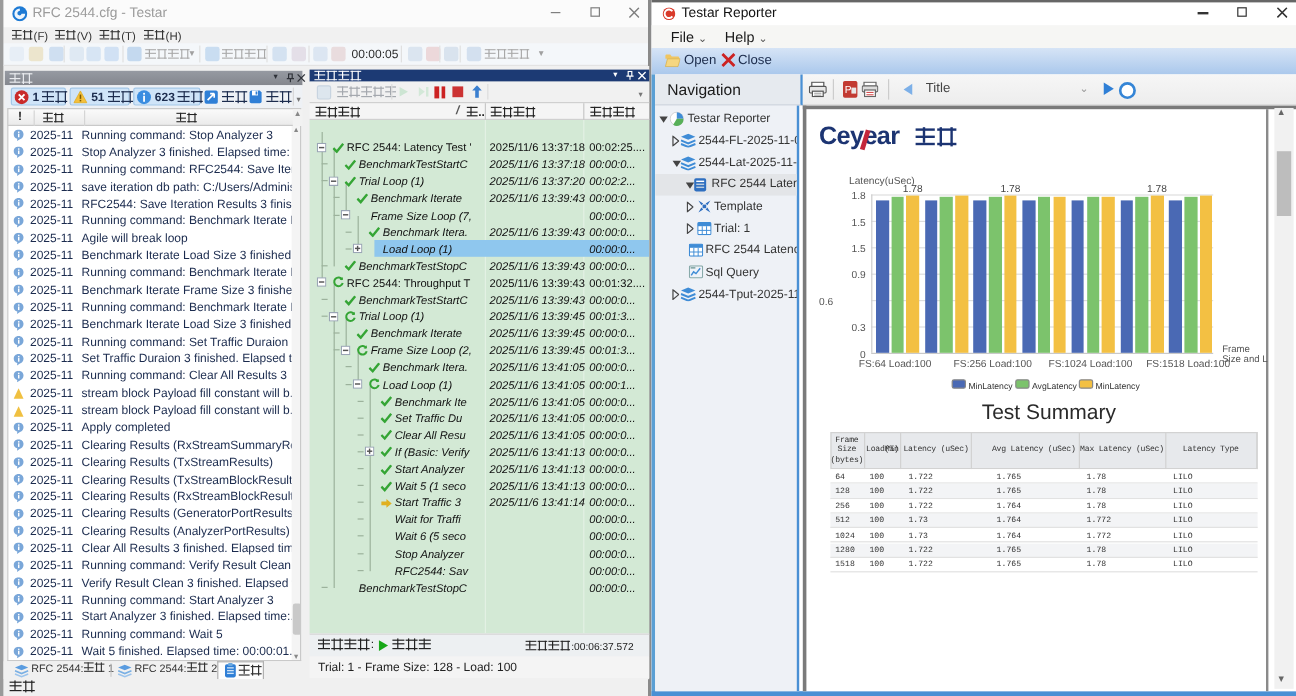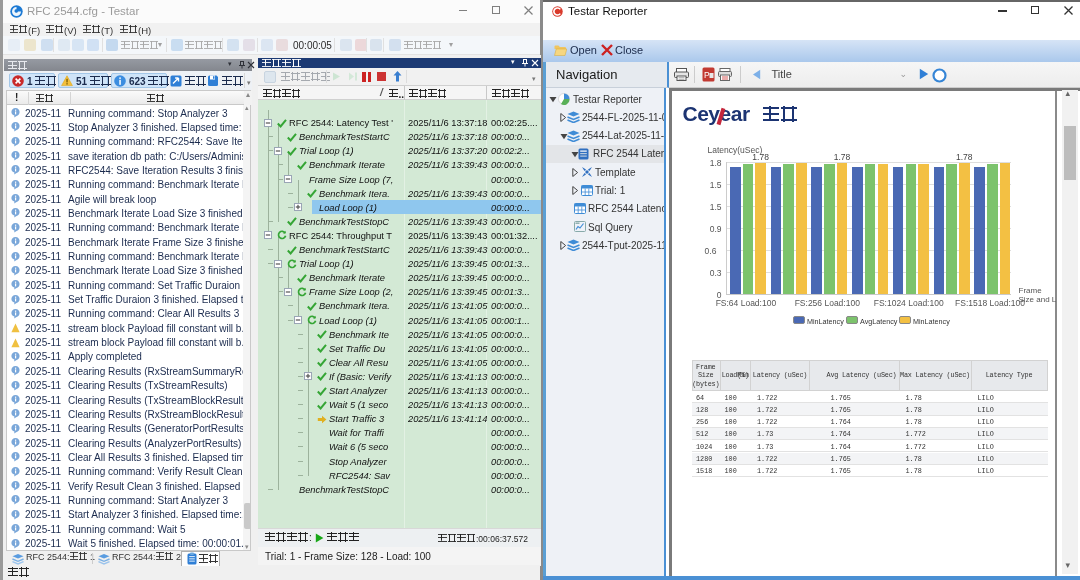--- a/index.html
+++ b/index.html
@@ -809,20 +809,24 @@
 <svg class="a" style="left:9px;top:6px" width="11" height="11" viewBox="0 0 13 13">
       <circle cx="6.5" cy="6.5" r="6.2" fill="#d93a2b"></circle>
       <path d="M9.8 4 A4.2 4.2 0 1 0 9.8 9" fill="none" stroke="#fff" stroke-width="1.9"></path>
     </svg>
 <span class="a" style="left:25px;top:5px;font-size:11.5px;color:#111">Testar Reporter</span>
 <div class="a" style="left:455px;top:10px;width:9px;height:1.5px;background:#333"></div>
 <div class="a" style="left:488px;top:6px;width:8px;height:8px;border:1.3px solid #333"></div>
 <svg class="a" style="left:521px;top:6px" width="9" height="9" viewBox="0 0 9 9">
       <path d="M0.5 0.5 L8.5 8.5 M8.5 0.5 L0.5 8.5" stroke="#333" stroke-width="1.3"></path>
     </svg>
+<div class="a" style="left:0;top:21px;width:537px;height:19px;background:#f6f6f4;color:#1a1a1a;font-size:12px">
+<span class="a" style="left:16px;top:3px">File <span style="font-size:9px;color:#555">⌄</span></span>
+<span class="a" style="left:61px;top:3px">Help <span style="font-size:9px;color:#555">⌄</span></span>
+</div>
 <div class="a" style="left:0;top:40px;width:537px;height:22px;background:linear-gradient(#d6e4f6,#aac8ec)">
 <svg class="a" style="left:11px;top:5px" width="13" height="11" viewBox="0 0 13 11">
         <path d="M0.5 1.5 Q0.5 0.5 1.5 0.5 L4.5 0.5 L5.8 2 L11 2 Q12 2 12 3 L12 4 L0.5 4 Z" fill="#f0c560"></path>
         <path d="M0.5 10.5 L2.2 4 L12.8 4 L11 10.5 Z" fill="#f6d680" stroke="#d8a830" stroke-width="0.5"></path>
       </svg>
 <span class="a" style="left:27px;top:4px;font-size:11px;color:#1a2a4a">Open</span>
 <svg class="a" style="left:58px;top:4px" width="12" height="12" viewBox="0 0 12 12">
         <path d="M1 1 L11 11 M11 1 L1 11" stroke="#cc2222" stroke-width="2.4"></path>
       </svg>
 <span class="a" style="left:72px;top:4px;font-size:11px;color:#1a2a4a">Close</span>
@@ -997,21 +1001,21 @@
 <div class="a" style="left:57px;top:117.7px;width:285px;height:1px;background:#dedede"></div>
 <div class="a" style="left:57px;top:139.8px;width:285px;height:1px;background:#dedede"></div>
 <div class="a" style="left:57px;top:161.8px;width:285px;height:1px;background:#dedede"></div>
 <div class="a" style="left:57px;top:183.9px;width:285px;height:1px;background:#dedede"></div>
 <div class="a" style="left:57px;top:206.0px;width:285px;height:1px;background:#c9c9c9"></div>
 <div class="a" style="left:57px;top:73.5px;width:1px;height:132.5px;background:#cccccc"></div>
 <div class="a" style="left:31px;top:69.5px;width:22px;text-align:right;font-size:8.5px;color:#555">1.8</div>
 <div class="a" style="left:31px;top:91.6px;width:22px;text-align:right;font-size:8.5px;color:#555">1.5</div>
 <div class="a" style="left:31px;top:113.7px;width:22px;text-align:right;font-size:8.5px;color:#555">1.5</div>
 <div class="a" style="left:31px;top:135.8px;width:22px;text-align:right;font-size:8.5px;color:#555">0.9</div>
-<div class="a" style="left:31px;top:157.8px;width:22px;text-align:center;font-size:8.5px;color:#555">0.6</div>
+<div class="a" style="left:14px;top:157.8px;width:22px;text-align:left;font-size:8.5px;color:#555">0.6</div>
 <div class="a" style="left:31px;top:179.9px;width:22px;text-align:right;font-size:8.5px;color:#555">0.3</div>
 <div class="a" style="left:31px;top:202.0px;width:22px;text-align:right;font-size:8.5px;color:#555">0</div>
 <div class="a" style="left:61.5px;top:79.2px;width:10.5px;height:126.8px;background:#4a69b4"></div>
 <div class="a" style="left:74.2px;top:76.1px;width:10.5px;height:129.9px;background:#7cc36c"></div>
 <div class="a" style="left:86.9px;top:75.0px;width:10.5px;height:131.0px;background:#f3c043"></div>
 <div class="a" style="left:102.2px;top:79.2px;width:10.5px;height:126.8px;background:#4a69b4"></div>
 <div class="a" style="left:114.9px;top:76.1px;width:10.5px;height:129.9px;background:#7cc36c"></div>
 <div class="a" style="left:127.6px;top:75.0px;width:10.5px;height:131.0px;background:#f3c043"></div>
 <div class="a" style="left:142.9px;top:79.2px;width:10.5px;height:126.8px;background:#4a69b4"></div>
 <div class="a" style="left:155.6px;top:76.2px;width:10.5px;height:129.8px;background:#7cc36c"></div>
@@ -1035,20 +1039,21 @@
 <div class="a" style="left:118.8px;top:210.0px;width:80px;text-align:center;font-size:8.5px;color:#555">FS:256 Load:100</div>
 <div class="a" style="left:200.2px;top:210.0px;width:80px;text-align:center;font-size:8.5px;color:#555">FS:1024 Load:100</div>
 <div class="a" style="left:281.6px;top:210.0px;width:80px;text-align:center;font-size:8.5px;color:#555">FS:1518 Load:100</div>
 <div class="a" style="left:350px;top:198px;font-size:8px;color:#555;line-height:9px">Frame<br>Size and L</div>
 <div class="a" style="left:124px;top:228px;width:12px;height:8px;background:#4a69b4;border:1px solid #888;border-radius:2px"></div>
 <span class="a" style="left:138.5px;top:228.5px;font-size:7.2px;color:#333">MinLatency</span>
 <div class="a" style="left:177px;top:228px;width:12px;height:8px;background:#7cc36c;border:1px solid #888;border-radius:2px"></div>
 <span class="a" style="left:191.5px;top:228.5px;font-size:7.2px;color:#333">AvgLatency</span>
 <div class="a" style="left:230px;top:228px;width:12px;height:8px;background:#f3c043;border:1px solid #888;border-radius:2px"></div>
 <span class="a" style="left:244.5px;top:228.5px;font-size:7.2px;color:#333">MinLatency</span>
+<div class="a" style="left:0px;top:245px;width:411px;text-align:center;font-size:17.5px;color:#2a2a2a;font-weight:500">Test Summary</div>
 <div class="a" style="left:23.5px;top:272px;width:356px;height:117px;font-family:'Liberation Mono',monospace;font-size:6.8px;color:#333">
 <div class="a" style="left:0;top:0;width:355.5px;height:31px;background:#e7e9ec;border:1px solid #d2d2d2"></div>
 <div class="a" style="left:0px;top:0;width:28.5px;height:31px;border-right:1px solid #d2d2d2;display:flex;align-items:center;justify-content:center;text-align:center;line-height:8.5px;white-space:nowrap;letter-spacing:-0.2px">Frame<br>Size<br>(bytes)</div>
 <div class="a" style="left:28.5px;top:0;width:30.5px;height:31px;border-right:1px solid #d2d2d2;display:flex;align-items:center;justify-content:center;text-align:center;line-height:8.5px;white-space:nowrap;letter-spacing:-0.2px">Load(%)</div>
 <div class="a" style="left:44px;top:0;width:73.5px;height:31px;border-right:1px solid #d2d2d2;display:flex;align-items:center;justify-content:center;text-align:center;line-height:8.5px;white-space:nowrap;letter-spacing:-0.2px">Min Latency (uSec)</div>
 <div class="a" style="left:132.5px;top:0;width:75.0px;height:31px;border-right:1px solid #d2d2d2;display:flex;align-items:center;justify-content:center;text-align:center;line-height:8.5px;white-space:nowrap;letter-spacing:-0.2px">Avg Latency (uSec)</div>
 <div class="a" style="left:207.5px;top:0;width:72.0px;height:31px;border-right:1px solid #d2d2d2;display:flex;align-items:center;justify-content:center;text-align:center;line-height:8.5px;white-space:nowrap;letter-spacing:-0.2px">Max Latency (uSec)</div>
 <div class="a" style="left:279.5px;top:0;width:76.0px;height:31px;border-right:1px solid #d2d2d2;display:flex;align-items:center;justify-content:center;text-align:center;line-height:8.5px;white-space:nowrap;letter-spacing:-0.2px">Latency Type</div>
 <div class="a" style="left:0;top:31px;width:355.5px;height:12.3px;background:#ffffff;border-bottom:1px solid #e2e2e2"></div>
 <span class="a" style="left:4px;top:33.5px">64</span>

